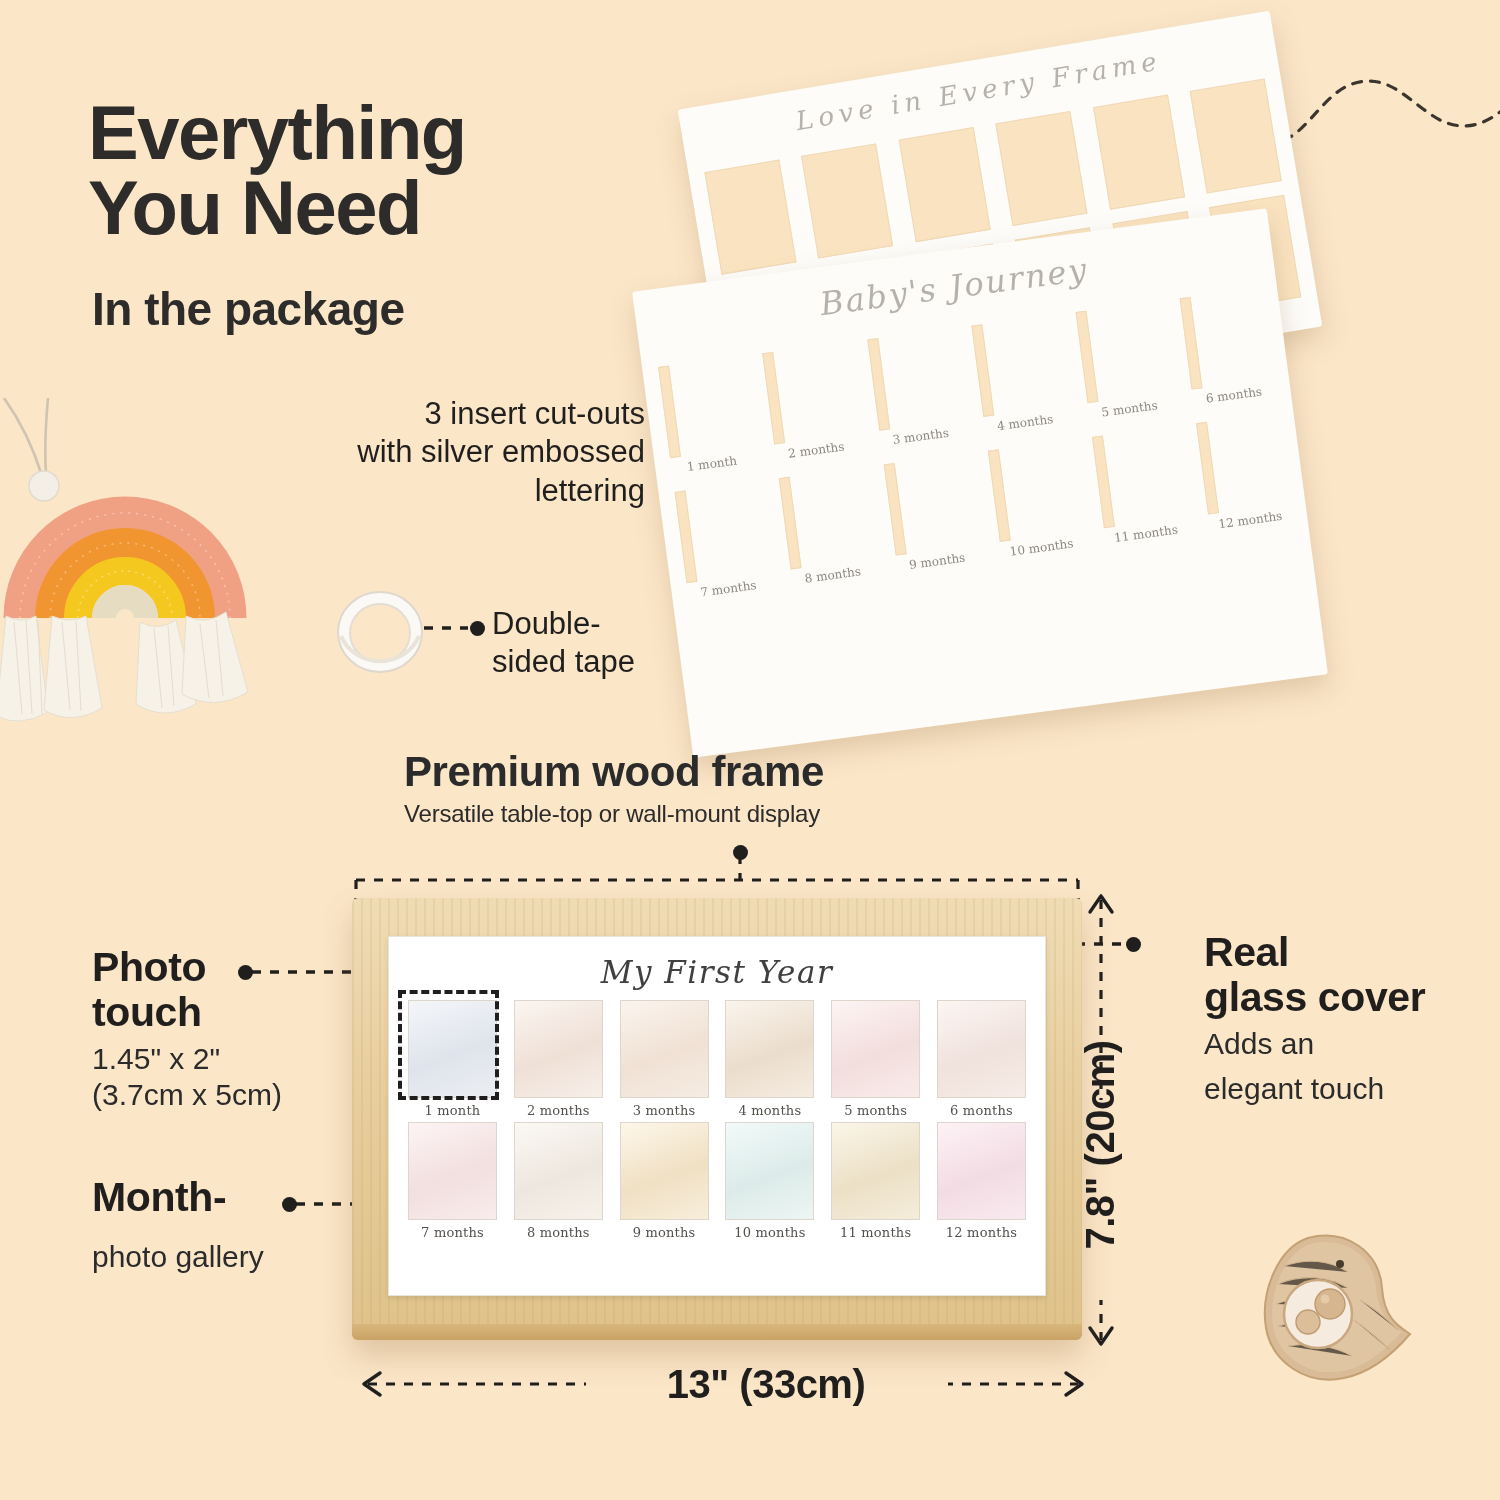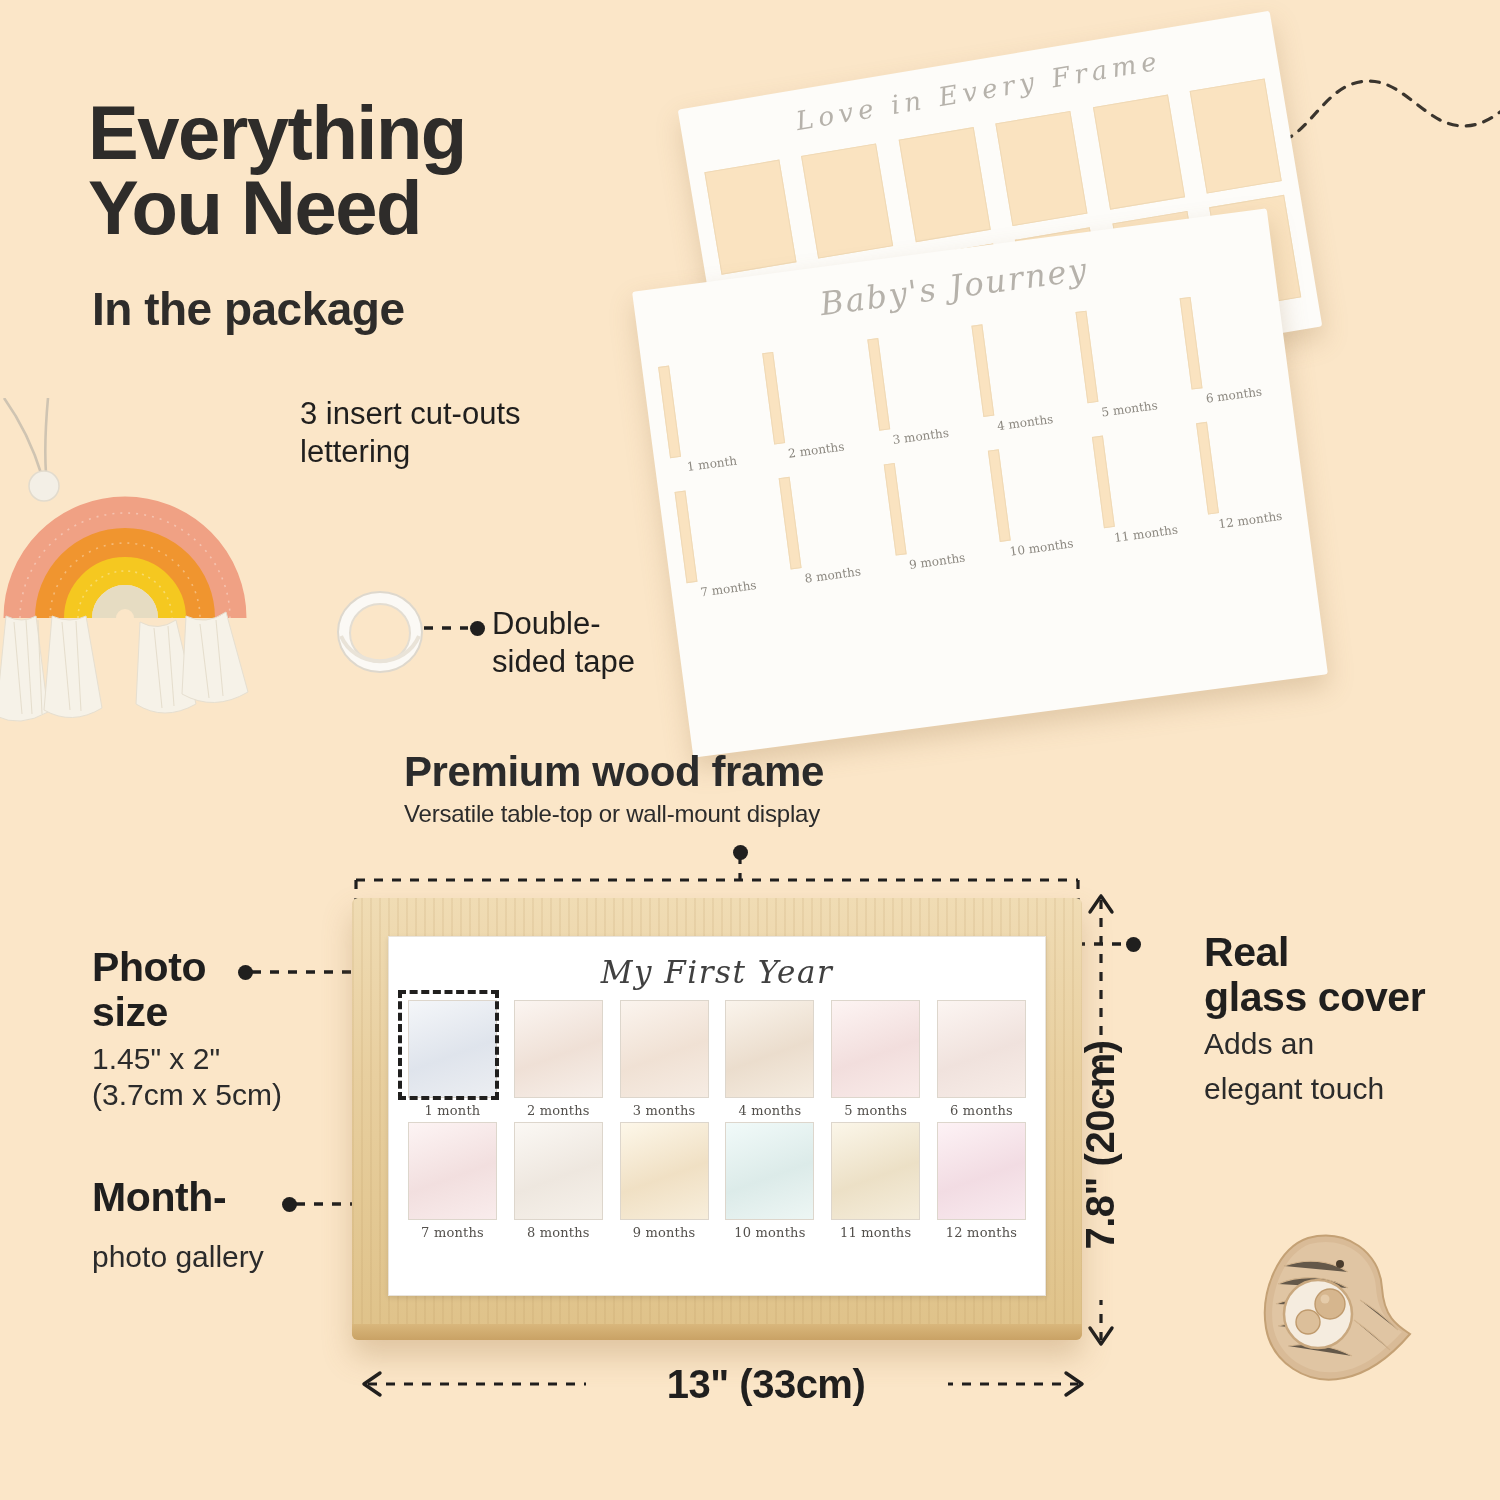--- a/index.html
+++ b/index.html
@@ -20,21 +20,21 @@
   }
   #subhead{
     left:92px;top:282px;width:640px;
     font-size:46px;font-weight:600;color:#2e2c2a;letter-spacing:-0.5px;
   }
 
   
   .callout{font-size:31px;line-height:1.24;color:#201f1e;}
   .callout.big{font-size:41px;font-weight:bold;line-height:1.1;letter-spacing:-0.4px;}
 
-  #co-insert{left:300px;top:395px;width:345px;text-align:left;}
+  #co-insert{left:300px;top:395px;width:345px;text-align:right;}
   #co-tape{left:492px;top:605px;width:230px;text-align:left;}
   #co-photosize{left:92px;top:945px;width:250px;}
   #co-photosize .sub{font-size:30px;font-weight:400;margin-top:6px;line-height:1.2;}
   #co-month{left:92px;top:1175px;width:260px;}
   #co-month .sub{font-size:30px;font-weight:400;margin-top:20px;}
   #co-glass{left:1204px;top:930px;width:300px;}
   #co-glass .sub{font-size:30px;font-weight:400;margin-top:6px;line-height:1.22;}
 
   #co-frame{left:404px;top:748px;width:630px;text-align:left;}
   #co-frame .t{font-size:42px;font-weight:bold;letter-spacing:-0.4px;}
@@ -213,20 +213,21 @@
         <path d="M24,224 l8,92 M36,222 l6,94 M48,222 l4,94"></path>
         <path d="M72,224 l8,88 M86,223 l5,90"></path>
         <path d="M164,230 l8,80 M178,228 l6,80"></path>
         <path d="M210,226 l9,74 M226,222 l7,76"></path>
       </g>
     </svg>
   </div>
 
   <div class="abs" id="co-insert">
     <div class="callout">3 insert cut-outs</div>
+    <div class="callout">with silver embossed</div>
     <div class="callout">lettering</div>
   </div>
   <div class="abs dot" style="left:652px;top:405px;"></div>
 
   <div class="abs" id="co-tape">
     <div class="callout">Double-</div>
     <div class="callout">sided tape</div>
   </div>
   <div class="abs dot" style="left:470px;top:621px;"></div>
 
@@ -317,21 +318,21 @@
   </div>
 
   <div class="abs" id="co-frame">
     <div class="t">Premium wood frame</div>
     <div class="s">Versatile table-top or wall-mount display</div>
   </div>
   <div class="abs dot" style="left:733px;top:845px;"></div>
 
   <div class="abs" id="co-photosize">
     <div class="callout big">Photo</div>
-    <div class="callout big">size</div>
+    <div class="callout big">touch</div>
     <div class="sub">1.45" x 2"</div>
     <div class="sub" style="margin-top:0;">(3.7cm x 5cm)</div>
   </div>
   <div class="abs dot" style="left:238px;top:965px;"></div>
 
   <div class="abs" id="co-month">
     <div class="callout big">Month-</div>
     <div class="sub">photo gallery</div>
   </div>
   <div class="abs dot" style="left:282px;top:1197px;"></div>

